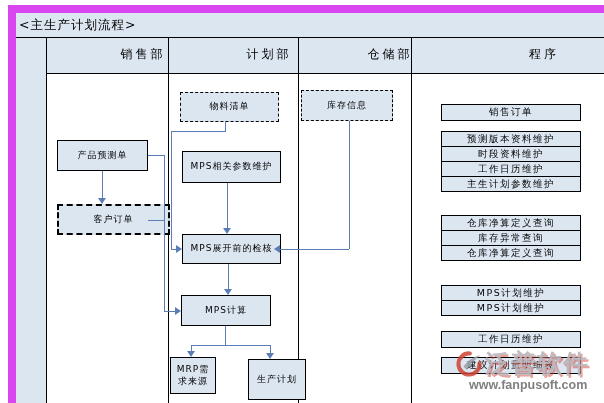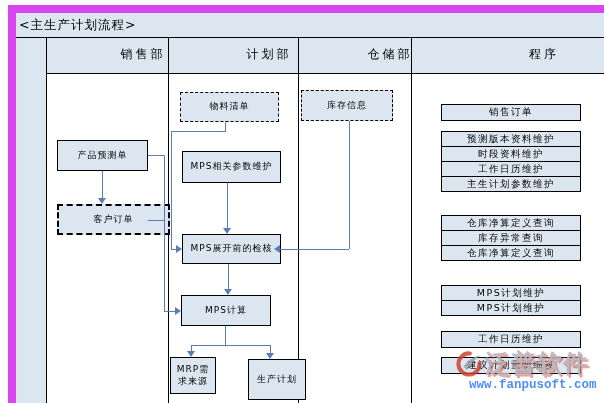--- a/index.html
+++ b/index.html
@@ -26,22 +26,22 @@
         font-size:9.5px;color:#000;letter-spacing:1.5px;}
   .ln{position:absolute;background:#5a7db5;}
   .arr{position:absolute;width:0;height:0;}
   .arr-d{border-left:4px solid transparent;border-right:4px solid transparent;border-top:6px solid #5a7db5;}
   .arr-r{border-top:4px solid transparent;border-bottom:4px solid transparent;border-left:6px solid #5a7db5;}
   .arr-l{border-top:4px solid transparent;border-bottom:4px solid transparent;border-right:6px solid #5a7db5;}
   #watermark{position:absolute;left:455px;top:347px;width:150px;height:52px;z-index:9;display:flex;flex-direction:column;}
   #wm-top{display:flex;align-items:center;}
   #wm-brand{font-size:25px;font-weight:bold;color:#b9b4bb;opacity:.9;
             text-shadow:2px 2px 0 rgba(204,66,51,.55);letter-spacing:1px;white-space:nowrap;}
-  #wm-url{font-family:Liberation Mono, monospace;font-weight:bold;
-          font-size:12.5px;color:#3b82f6;opacity:.9;margin:-2px 0 0 14px;white-space:nowrap;}
+  #wm-url{font-family:Liberation Sans, sans-serif;font-weight:bold;
+          font-size:12.5px;color:#737373;opacity:.9;margin:-2px 0 0 14px;white-space:nowrap;}
   .wrap2{word-break:break-all;padding:0 2px;}
 </style>
 </head>
 <body>
 
 <div id="stage">
   <div id="frame">
 
     <div id="titlebar"></div>
     <div id="titletext">&lt;主生产计划流程&gt;</div>

